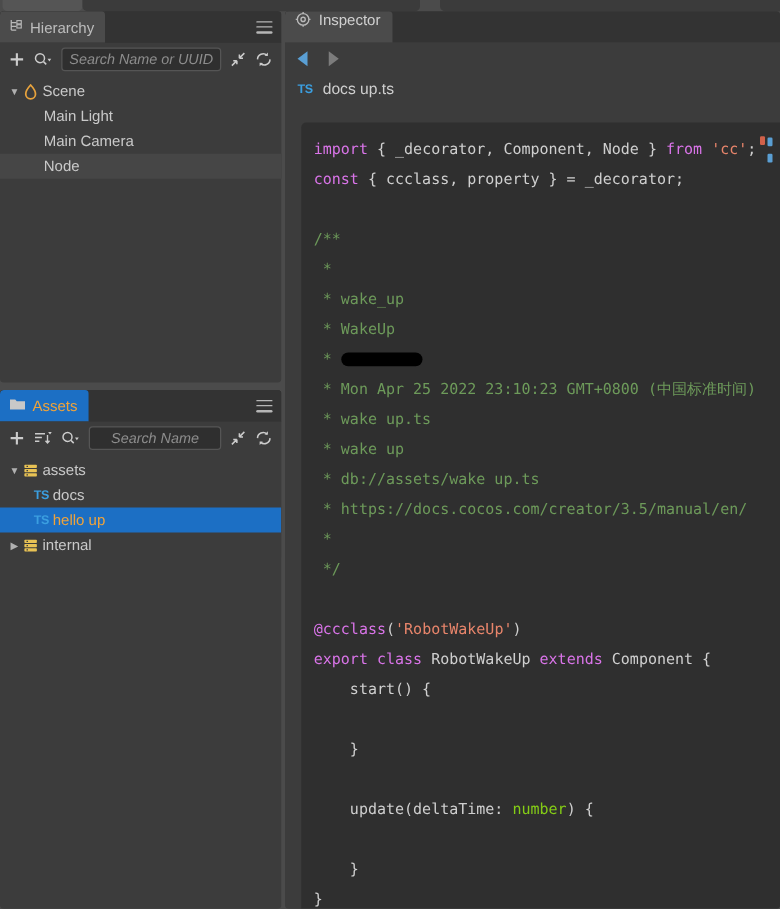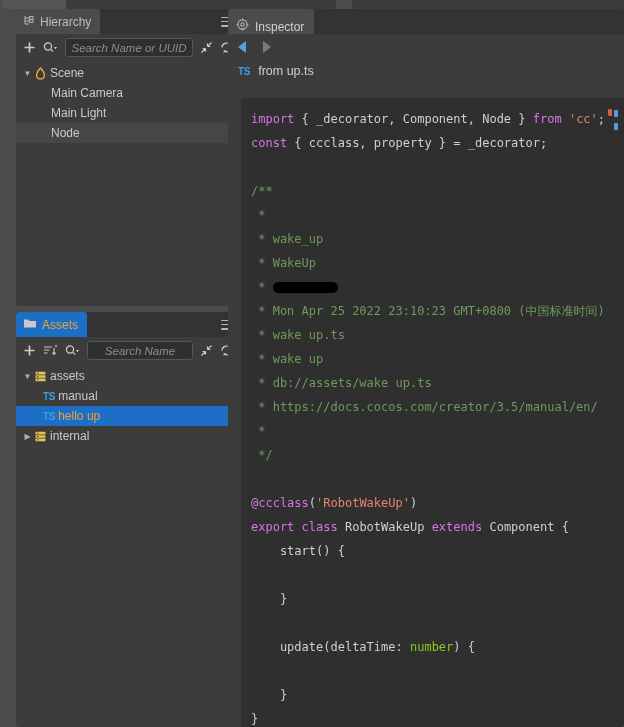--- a/index.html
+++ b/index.html
@@ -10,21 +10,21 @@
     overflow: hidden;
   }
   .app { position: relative; width: 624px; height: 727px; background: #4b4b4b; }
 
   
   .topstrip { position:absolute; left:0; top:0; width:624px; height:9px; background:#4b4b4b; }
   .topstrip .chip { position:absolute; top:0; height:9px; background:#3b3b3b; border-radius:0 0 4px 4px; }
   .topstrip .chip.sel { background:#555; }
 
   
-  .leftcol { position:absolute; left:0; top:9px; width:234px; height:718px;margin-left:16px; }
+  .leftcol { position:absolute; left:0; top:9px; width:234px; height:718px; }
 
   .panel { position:absolute; left:0; width:225px; background:#3c3c3c; border-radius:3px; overflow:hidden; }
   .panel.hierarchy { top:0; height:297px; }
   .panel.assets    { top:303px; height:415px; }
 
   .tabbar { position:relative; height:25px; background:#333333; display:flex; align-items:stretch; }
   .tab {
     display:flex; align-items:center; gap:5px;
     padding:0 9px 0 7px; height:25px;
     font-size:12px; color:#bdbdbd;
@@ -73,21 +73,21 @@
   .arrow.right::before { content:"▶"; }
   .label { margin-left:3px; white-space:nowrap;text-align:center; }
   .ts-badge { color:#3b9fe0; font-size:10px; font-weight:bold; letter-spacing:-0.3px; }
   .ico { width:14px; display:flex; align-items:center; justify-content:center; }
 
   
   .rightcol { position:absolute; left:228px; top:9px; width:396px; height:718px; }
   .inspector-panel { position:absolute; left:0; top:0; width:396px; height:718px; background:#3c3c3c; border-radius:3px; overflow:hidden; }
   .insp-tabbar { height:25px; background:#333333; display:flex; }
   .insp-tab {
-    display:flex; align-items:flex-end; gap:6px; padding:0 10px 0 8px;
+    display:flex; align-items:flex-start; gap:6px; padding:0 10px 0 8px;
     height:25px; background:#4b4b4b; color:#d0d0d0; font-size:12px; border-radius:3px 3px 0 0;
   }
   .navrow { height:25px; display:flex; align-items:center; gap:17px; padding-left:10px; background:#3c3c3c; }
   .navarrow { width:0; height:0; cursor:pointer; }
   .navarrow.left  { border-top:6px solid transparent; border-bottom:6px solid transparent; border-right:8px solid #5a9fd4; }
   .navarrow.right { border-top:6px solid transparent; border-bottom:6px solid transparent; border-left:8px solid #7c7c7c; }
   .filerow { height:24px; display:flex; align-items:center; gap:8px; padding-left:10px; background:#3c3c3c; }
   .filerow .fname { color:#cfcfcf; font-size:12.5px; }
 
   
@@ -178,24 +178,24 @@
         <div class="row">
           <span class="arrow down"></span>
           <span class="ico">
             <svg width="11" height="13" viewBox="0 0 11 13">
               <path d="M5.5 1 C5.5 1 1.6 5.2 1.6 8.1 C1.6 10.4 3.3 12 5.5 12 C7.7 12 9.4 10.4 9.4 8.1 C9.4 5.2 5.5 1 5.5 1 Z" fill="none" stroke="#e8a33d" stroke-width="1.4"></path>
             </svg>
           </span>
           <span class="label">Scene</span>
         </div>
         <div class="row" style="padding-left:32px;">
+          <span class="label">Main Light</span>
+        </div>
+        <div class="row" style="padding-left:32px;">
           <span class="label">Main Camera</span>
-        </div>
-        <div class="row" style="padding-left:32px;">
-          <span class="label">Main Light</span>
         </div>
         <div class="row hoverbg" style="padding-left:32px;">
           <span class="label">Node</span>
         </div>
       </div>
     </div>
 
     <div class="panel assets">
       <div class="tabbar">
         <div class="tab active-blue">
@@ -265,21 +265,21 @@
               <rect x="3.2" y="2.6" width="1.2" height="1" fill="#3c3c3c"></rect>
               <rect x="3.2" y="6.0" width="1.2" height="1" fill="#3c3c3c"></rect>
               <rect x="3.2" y="9.4" width="1.2" height="1" fill="#3c3c3c"></rect>
             </svg>
           </span>
           <span class="label">assets</span>
         </div>
 
         <div class="row" style="padding-left:27px;">
           <span class="ts-badge">TS</span>
-          <span class="label">manual</span>
+          <span class="label">docs</span>
         </div>
 
         <div class="row selected" style="padding-left:27px;">
           <span class="ts-badge">TS</span>
           <span class="label">hello up</span>
         </div>
 
         <div class="row">
           <span class="arrow right"></span>
           <span class="ico">
@@ -314,21 +314,21 @@
         </div>
       </div>
 
       <div class="navrow">
         <span class="navarrow left"></span>
         <span class="navarrow right"></span>
       </div>
 
       <div class="filerow">
         <span class="ts-badge">TS</span>
-        <span class="fname">from up.ts</span>
+        <span class="fname">docs up.ts</span>
       </div>
 
       <div class="codewrap">
         <div class="code" id="code-body"><div class="ln"><span class="kw">import</span><span class="def"> { _decorator, Component, Node } </span><span class="kw">from</span><span class="def"> </span><span class="str">'cc'</span><span class="def">;</span></div><div class="ln"><span class="kw">const</span><span class="def"> { ccclass, property } = _decorator;</span></div><div class="ln">&nbsp;</div><div class="ln"><span class="cmt">/**</span></div><div class="ln"><span class="cmt"> *</span></div><div class="ln"><span class="cmt"> * wake_up</span></div><div class="ln"><span class="cmt"> * WakeUp</span></div><div class="ln"><span class="cmt"> * </span><span class="redact" style="width: 65px; height: 11px; vertical-align: middle;"></span></div><div class="ln"><span class="cmt"> * Mon Apr 25 2022 23:10:23 GMT+0800 (中国标准时间)</span></div><div class="ln"><span class="cmt"> * wake up.ts</span></div><div class="ln"><span class="cmt"> * wake up</span></div><div class="ln"><span class="cmt"> * db://assets/wake up.ts</span></div><div class="ln"><span class="cmt"> * https://docs.cocos.com/creator/3.5/manual/en/</span></div><div class="ln"><span class="cmt"> *</span></div><div class="ln"><span class="cmt"> */</span></div><div class="ln">&nbsp;</div><div class="ln"><span class="kw">@ccclass</span><span class="def">(</span><span class="str">'RobotWakeUp'</span><span class="def">)</span></div><div class="ln"><span class="kw">export</span><span class="def"> </span><span class="kw">class</span><span class="def"> RobotWakeUp </span><span class="kw">extends</span><span class="def"> Component {</span></div><div class="ln"><span class="def">    start() {</span></div><div class="ln">&nbsp;</div><div class="ln"><span class="def">    }</span></div><div class="ln">&nbsp;</div><div class="ln"><span class="def">    update(deltaTime: </span><span class="typ">number</span><span class="def">) {</span></div><div class="ln">&nbsp;</div><div class="ln"><span class="def">    }</span></div><div class="ln"><span class="def">}</span></div></div>
       </div>
 
       <div class="scroll-indicators" id="minimap">
           <span class="sind" style="top: 8px; left: 0px; background: rgb(208, 97, 74);"></span>
           <span class="sind" style="top: 9px; left: 6px; background: rgb(90, 159, 212);"></span>
           <span class="sind" style="top: 22px; left: 6px; background: rgb(90, 159, 212);"></span>

